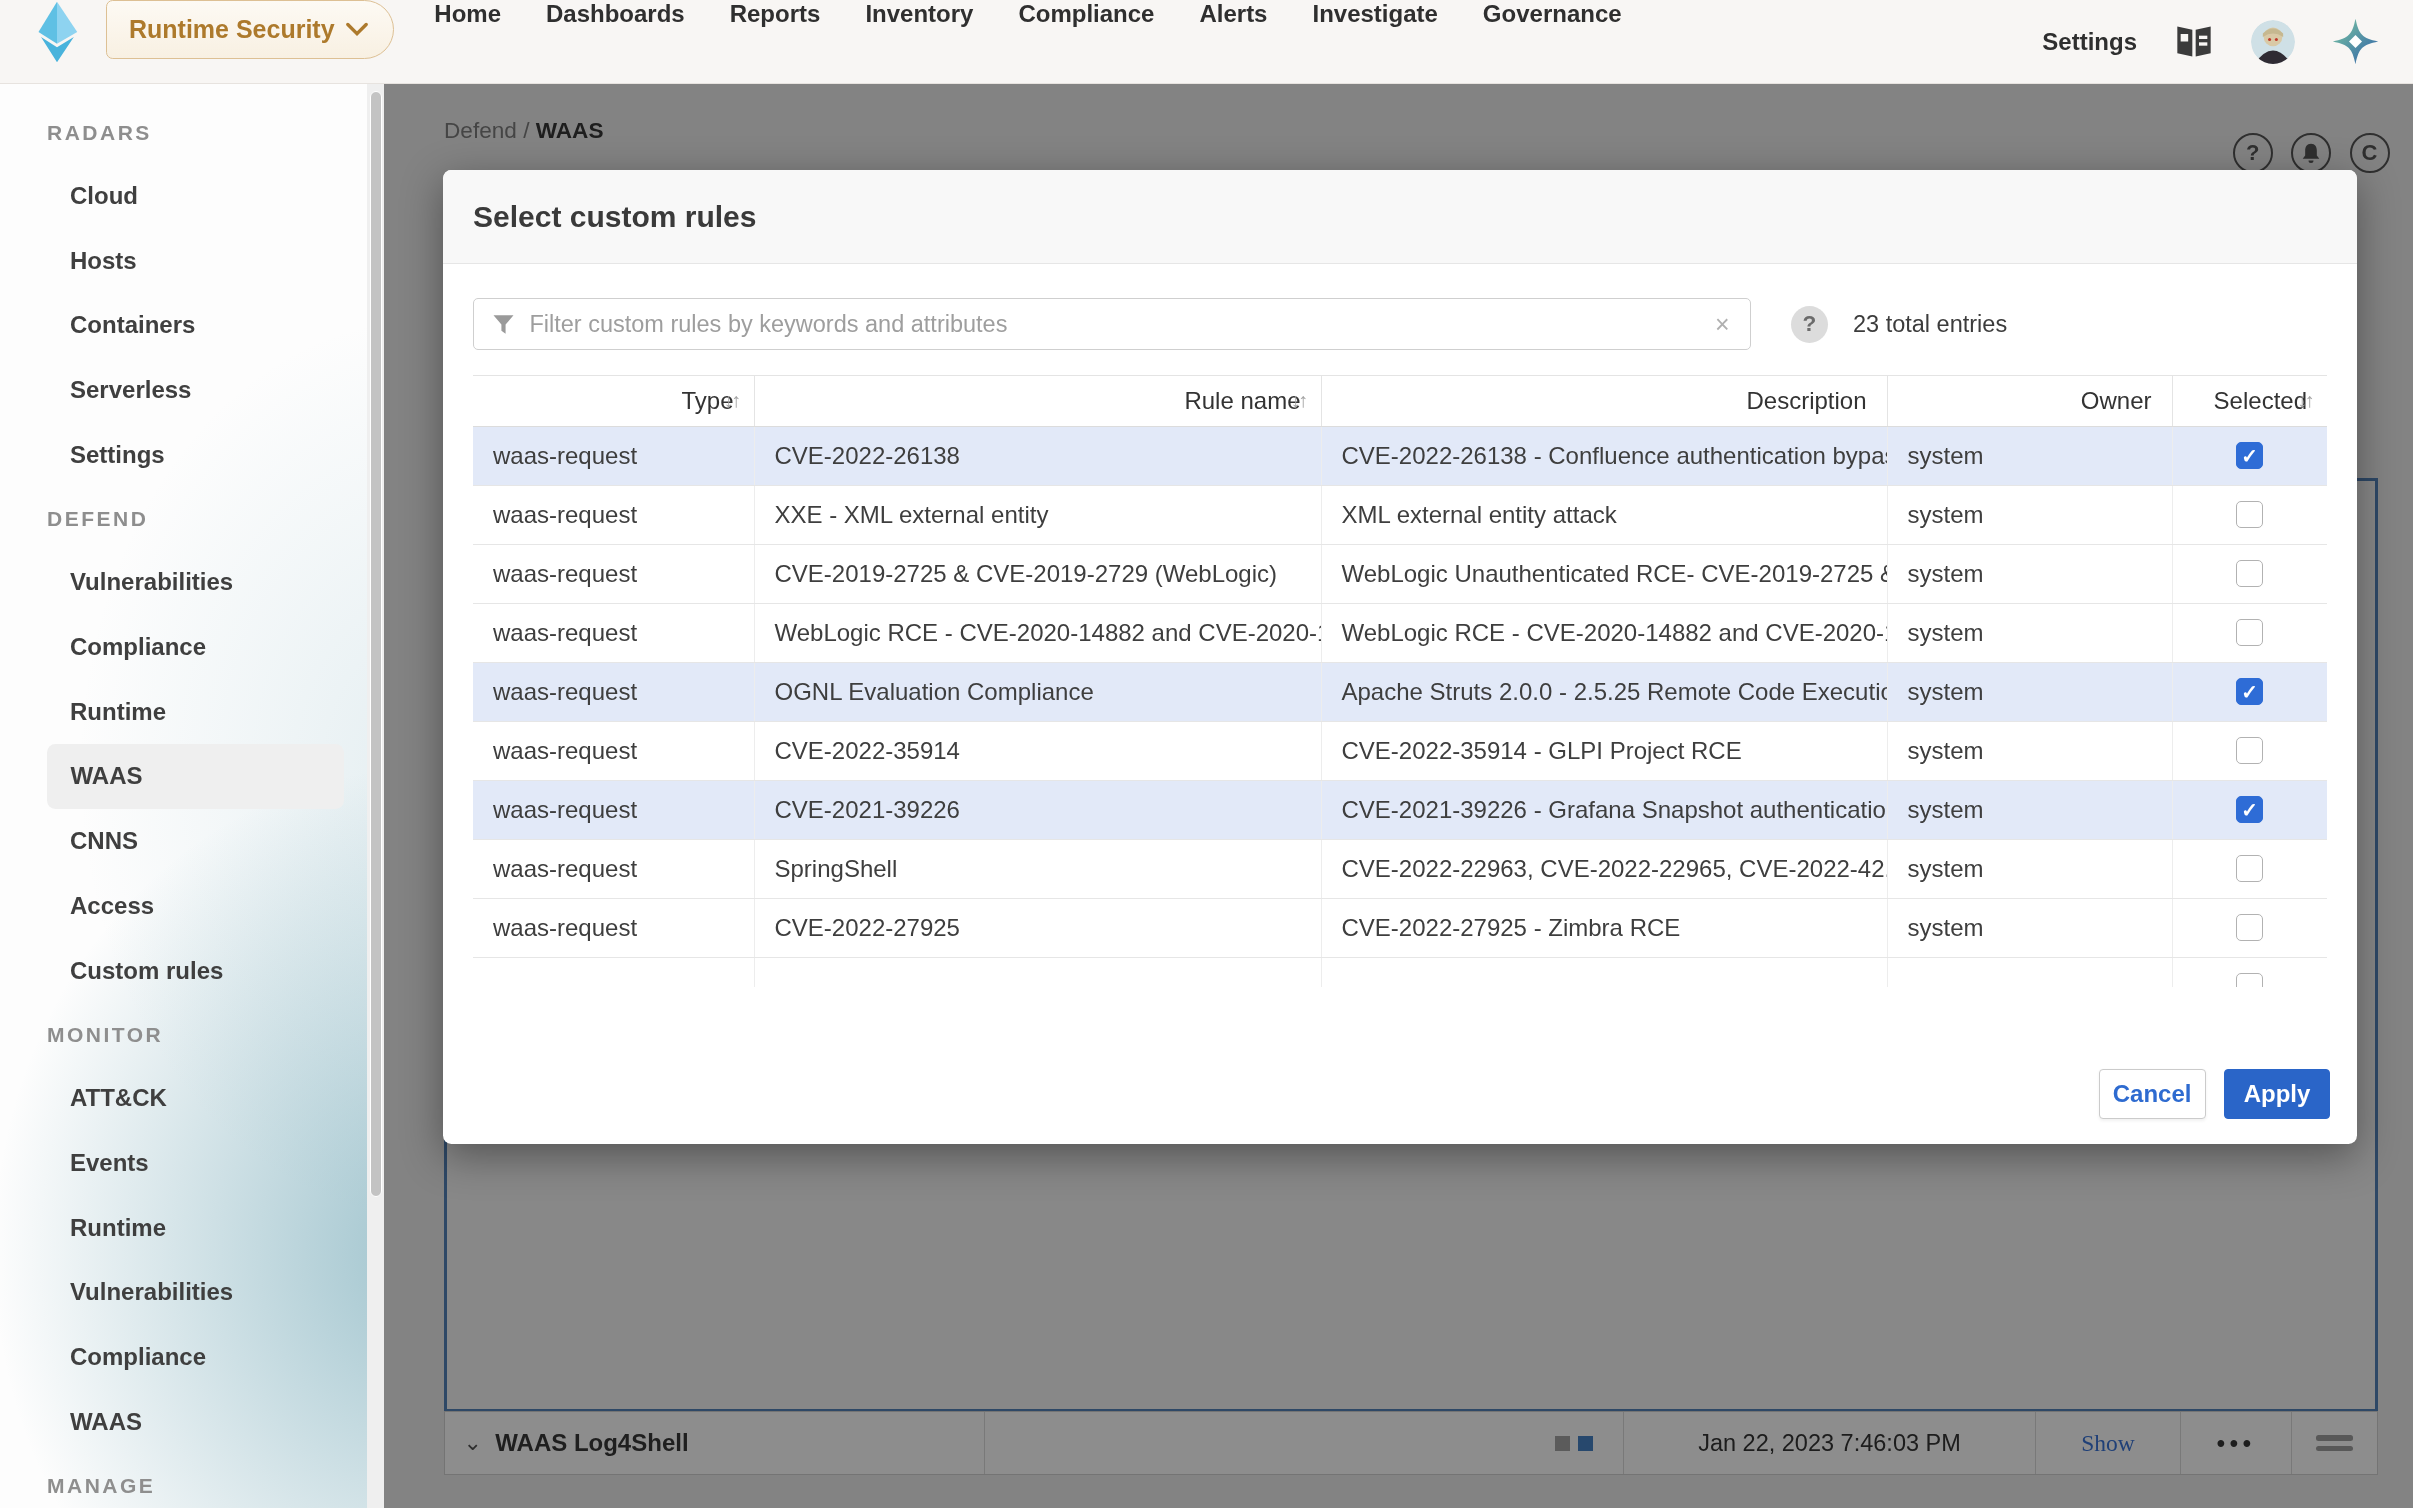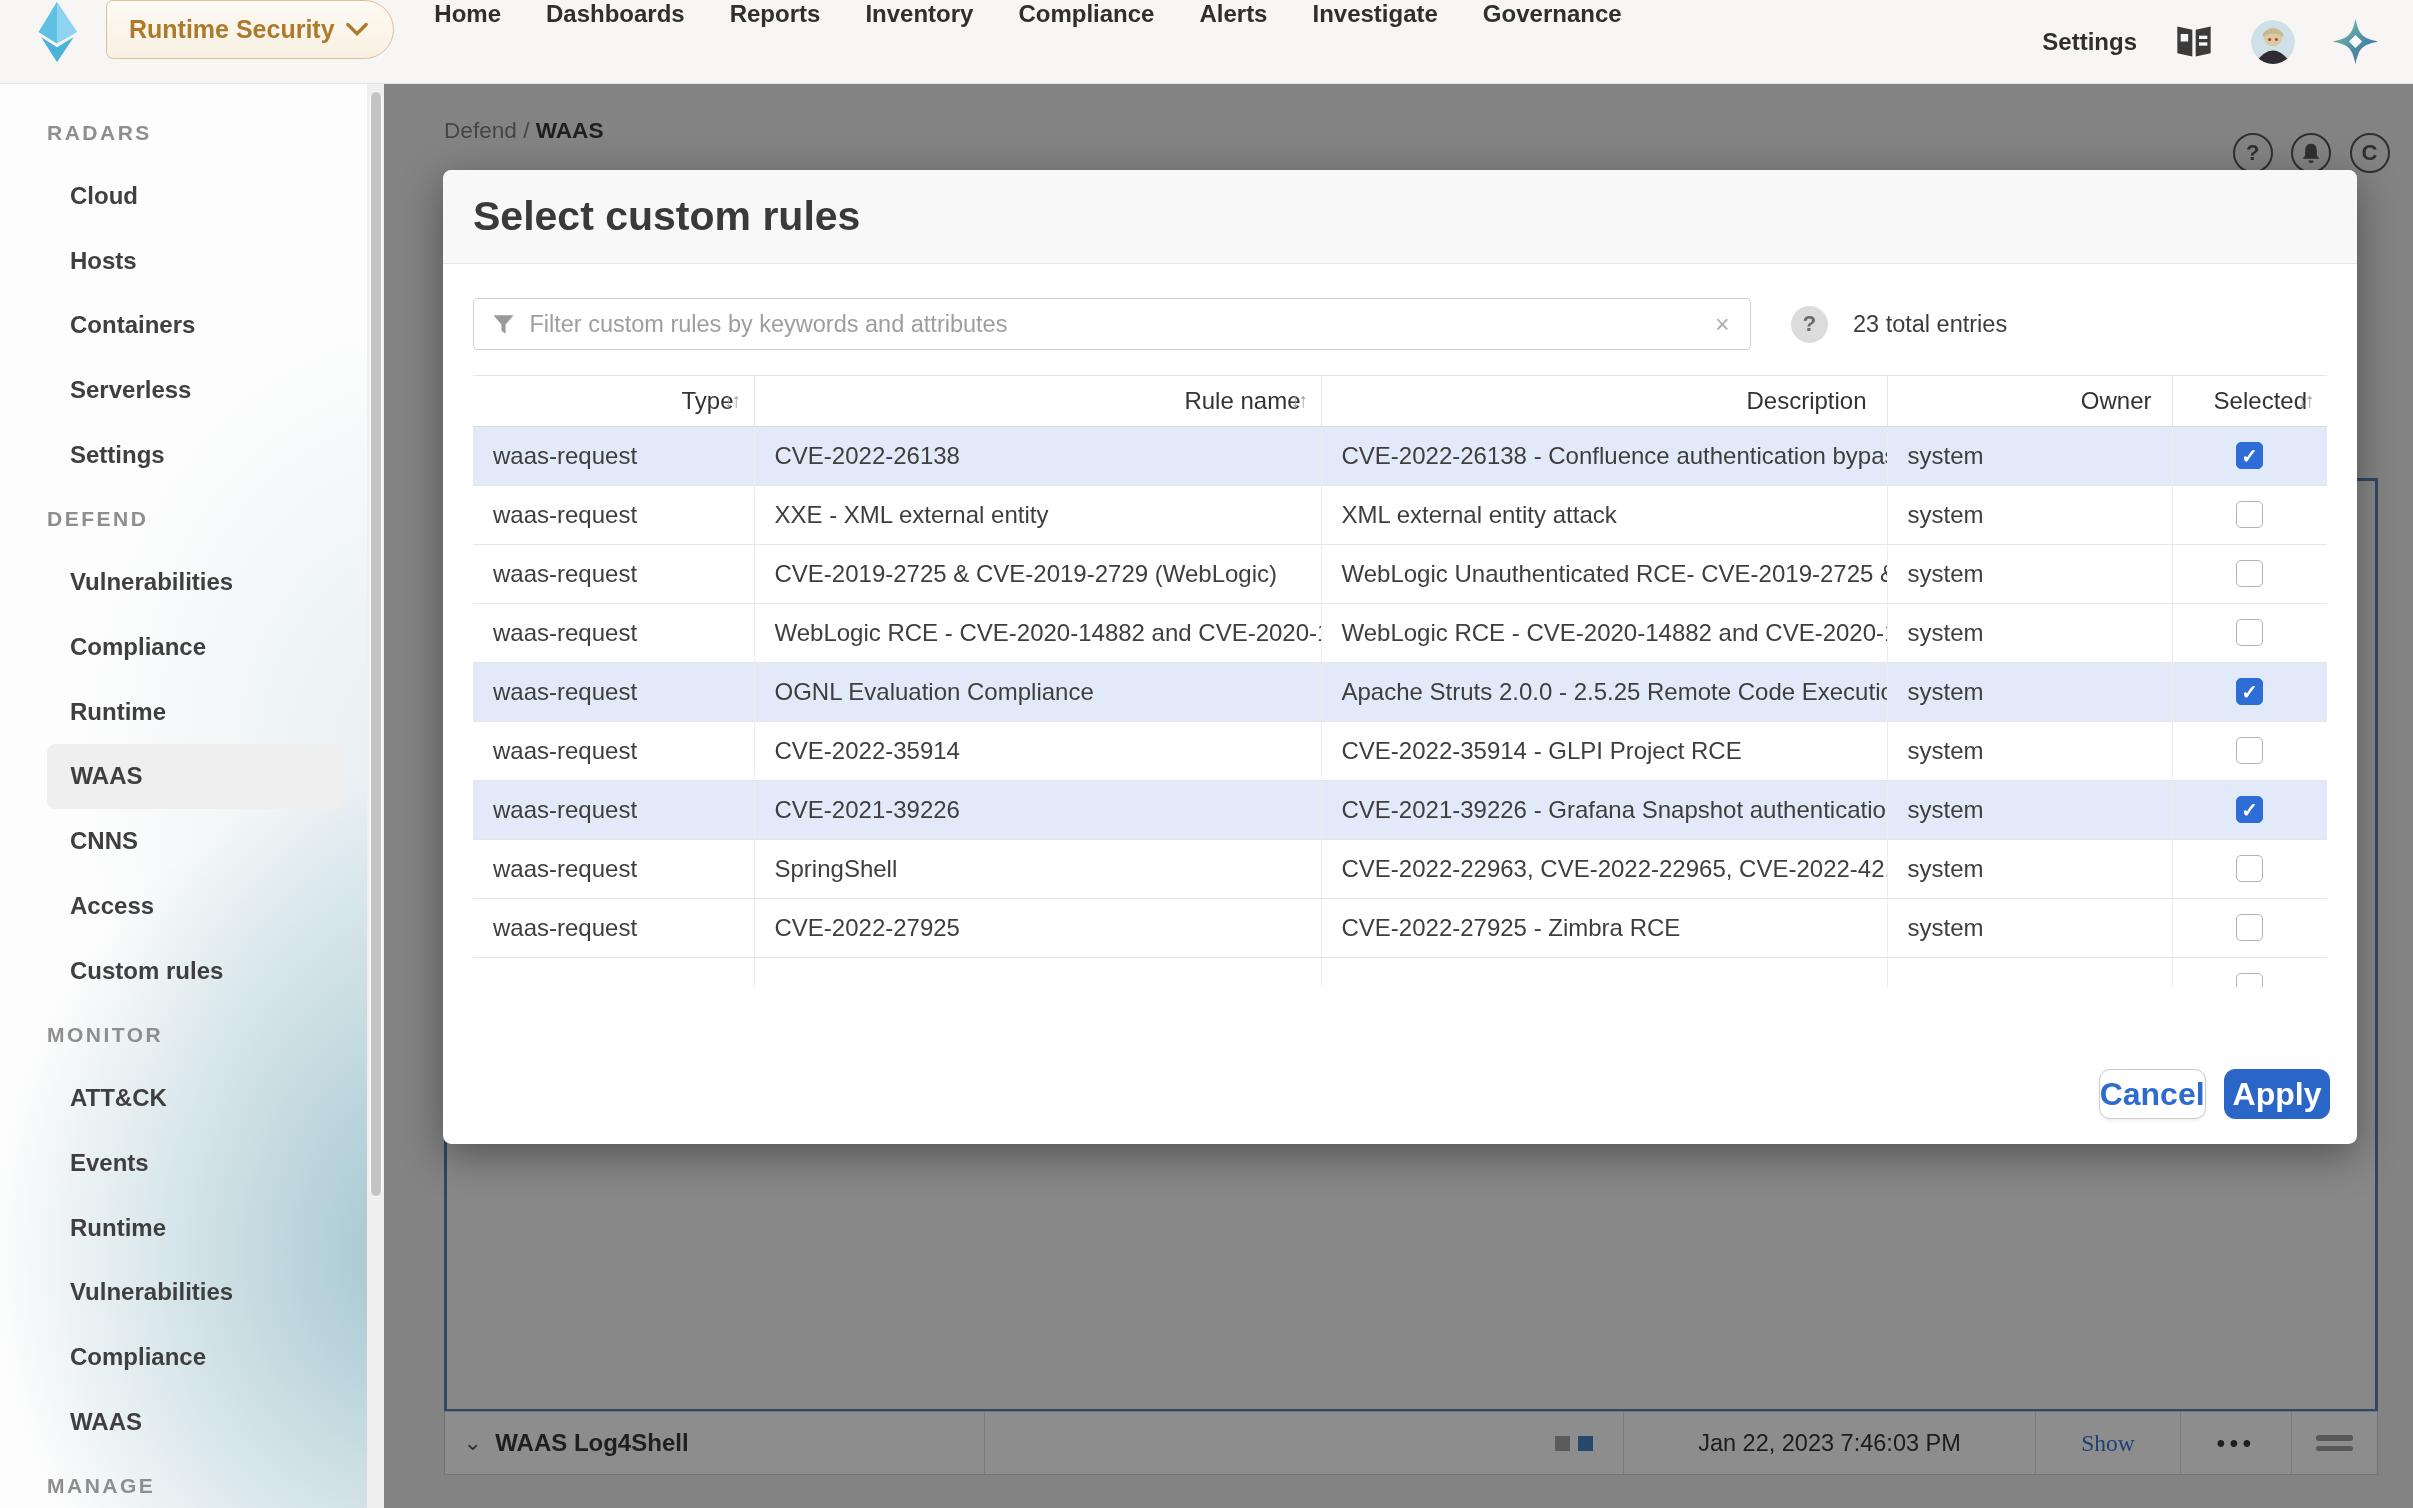--- a/index.html
+++ b/index.html
@@ -87,21 +87,21 @@
   .seg-dots { width:111px; justify-content:center; }
   .seg-drag { flex:1; justify-content:center; }
 
   .overlay { position:absolute; inset:0; background:rgba(15,15,15,0.47); z-index:10; }
 
   
   .modal { position:absolute; left:59px; top:86px; width:1914px; height:974px; background:#fff;
            border-radius:8.4px; box-shadow:0 11.7px 40px rgba(0,0,0,0.38); z-index:20; overflow:hidden; }
   .modal-header { height:94px; background:#f8f8f8; border-bottom:1.7px solid #e6e6e6;
                   display:flex; align-items:center; padding-left:30px; }
-  .modal-title { font-size:41px; font-weight:600; color:#3a3a3a; }
+  .modal-title { font-size:30px; font-weight:600; color:#3a3a3a; }
   .modal-body { padding:34px 30px 0 30px; }
   .filter-row { display:flex; align-items:center; }
   .filter-box { width:1278px; height:52px; border:1.7px solid #cfcfcf; border-radius:5px; background:#fff;
                 display:flex; align-items:center; padding:0 17px; gap:13.4px; }
   .filter-box input { flex:1; border:none; outline:none; font-size:23.5px; color:#333;
                       font-family:"Liberation Sans",sans-serif; background:transparent; }
   .filter-box input::placeholder { color:#9e9e9e; }
   .clear-x { color:#b0b0b0; font-size:25px; cursor:pointer; padding:0 3.4px; }
   .help-circle { width:37px; height:37px; border-radius:50%; background:#dcdcdc; color:#6b6b6b;
                  font-weight:bold; font-size:22.6px; display:flex; align-items:center; justify-content:center;
@@ -116,21 +116,21 @@
   .rules-table th:last-child { border-right:none; }
   .rules-table td { height:59px; font-size:24px; color:#3e3e3e; padding:0 20px;
                     border-bottom:0.8px solid #e6e6e6; border-right:0.8px solid #ededed;
                     white-space:nowrap; overflow:hidden; }
   .rules-table td:last-child { border-right:none; }
   .rules-table tr.sel td { background:#e2e9f8; }
   .sort { position:absolute; right:15px; top:50%; transform:translateY(-54%);
           color:#a4a4a4; font-size:20px; letter-spacing:-2.5px; }
 
   .modal-footer { position:absolute; right:27px; bottom:25px; display:flex; gap:18.4px; }
-  .btn { height:50px; border-radius:11px; font-size:32px; font-weight:600; display:flex;
+  .btn { height:50px; border-radius:4px; font-size:24px; font-weight:600; display:flex;
          align-items:center; justify-content:center; cursor:pointer; }
   .btn-cancel { width:107px; background:#fff; border:1.7px solid #cbcbcb; color:#2e6bd0;
                 box-shadow:0 1.7px 3.4px rgba(0,0,0,0.06); }
   .btn-apply { width:106px; background:#2a65c8; border:1.7px solid #2a65c8; color:#fff; }
 </style>
 </head>
 <body>
 
 <nav class="topnav">
   <svg class="logo" viewBox="0 0 64 76">

